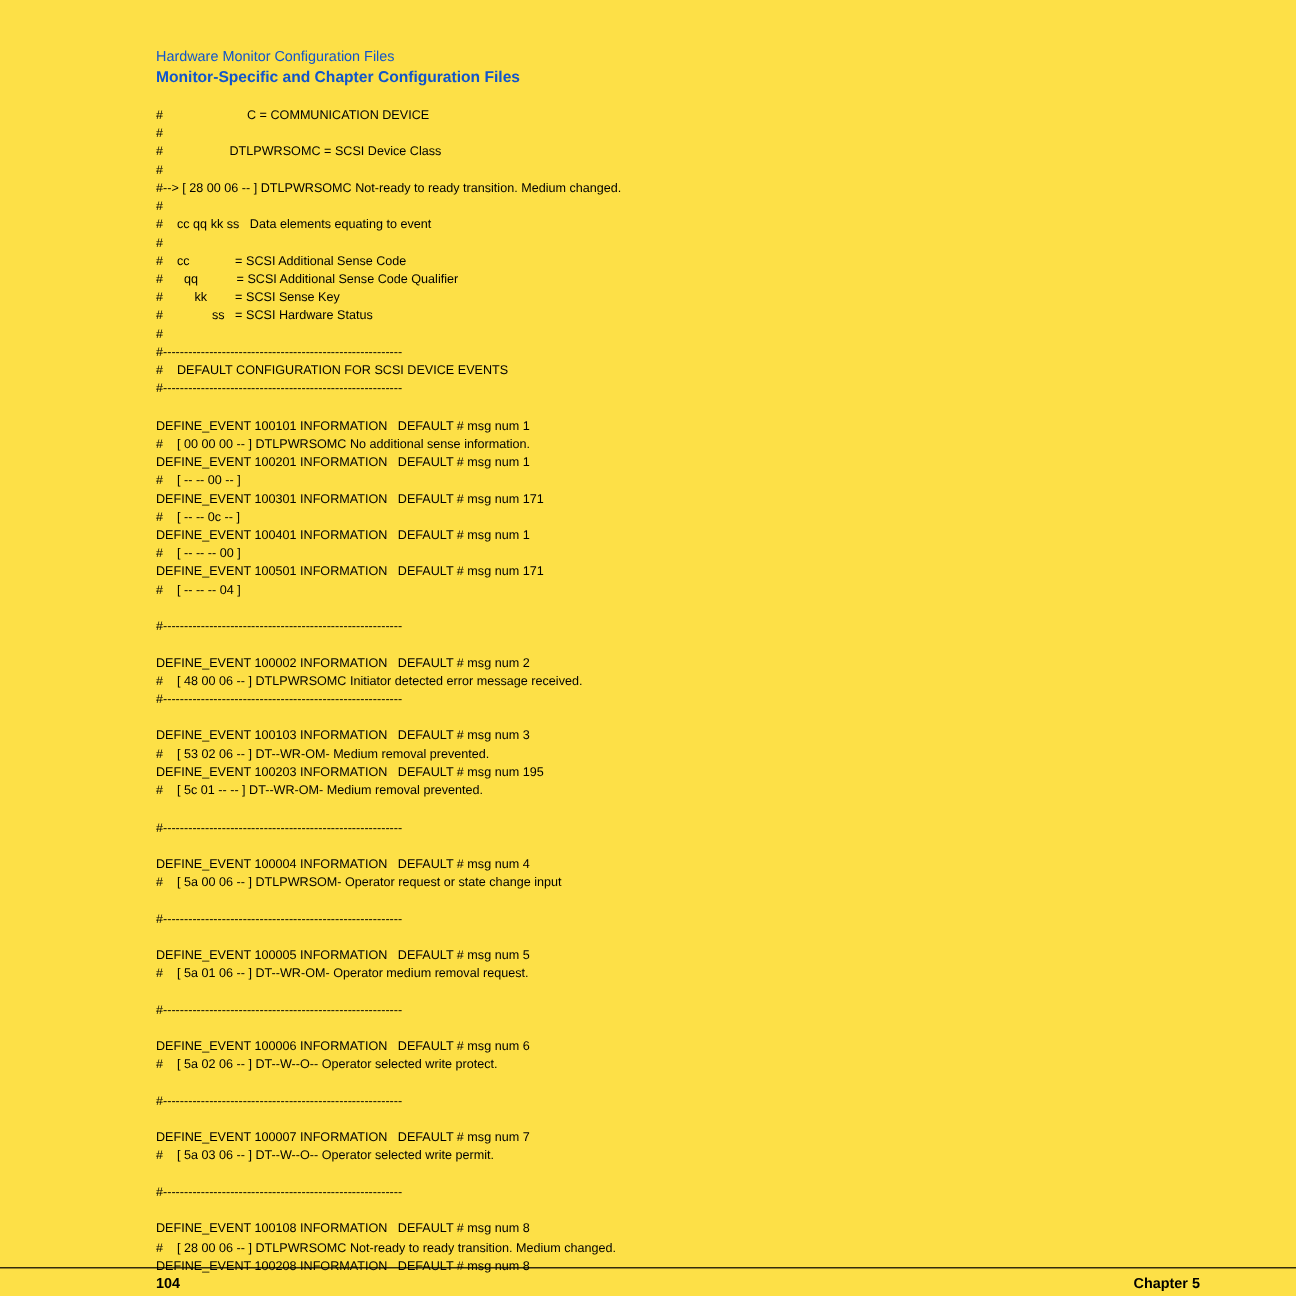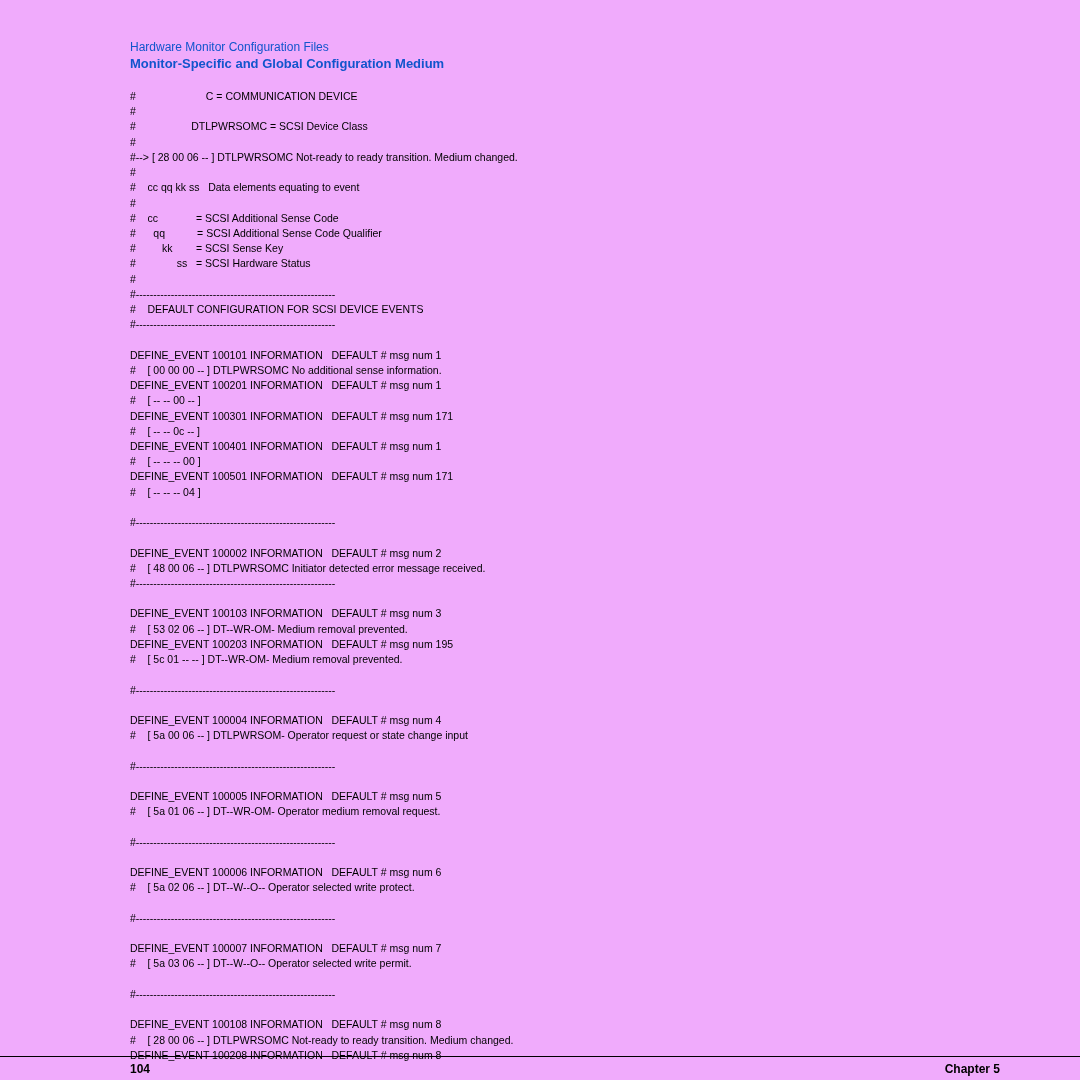--- a/index.html
+++ b/index.html
@@ -12,21 +12,21 @@
       width: 1080px;
       height: 1080px;
       background: #ffffff;
       font-family: Arial, Helvetica, sans-serif;
       overflow: hidden;
     }
 
     .page-container {
       width: 1080px;
       height: 1080px;
-      background: #f0abfc;
+      background: #fde047;
       position: relative;
       padding: 40px 80px 40px 130px;
     }
 
     .header-section {
       margin-bottom: 18px;
     }
 
     .breadcrumb-link {
       color: #1155cc;
@@ -76,21 +76,21 @@
       font-weight: bold;
       color: #000000;
     }
   </style>
 </head>
 <body>
 
 <div class="page-container">
   <div class="header-section">
     <span class="breadcrumb-link">Hardware Monitor Configuration Files</span>
-    <span class="page-title">Monitor-Specific and Global Configuration Medium</span>
+    <span class="page-title">Monitor-Specific and Chapter Configuration Files</span>
   </div>
 
   <div class="code-block">#                        C = COMMUNICATION DEVICE
 #
 #                   DTLPWRSOMC = SCSI Device Class
 #
 #--&gt; [ 28 00 06 -- ] DTLPWRSOMC Not-ready to ready transition. Medium changed.
 #
 #    cc qq kk ss   Data elements equating to event
 #

